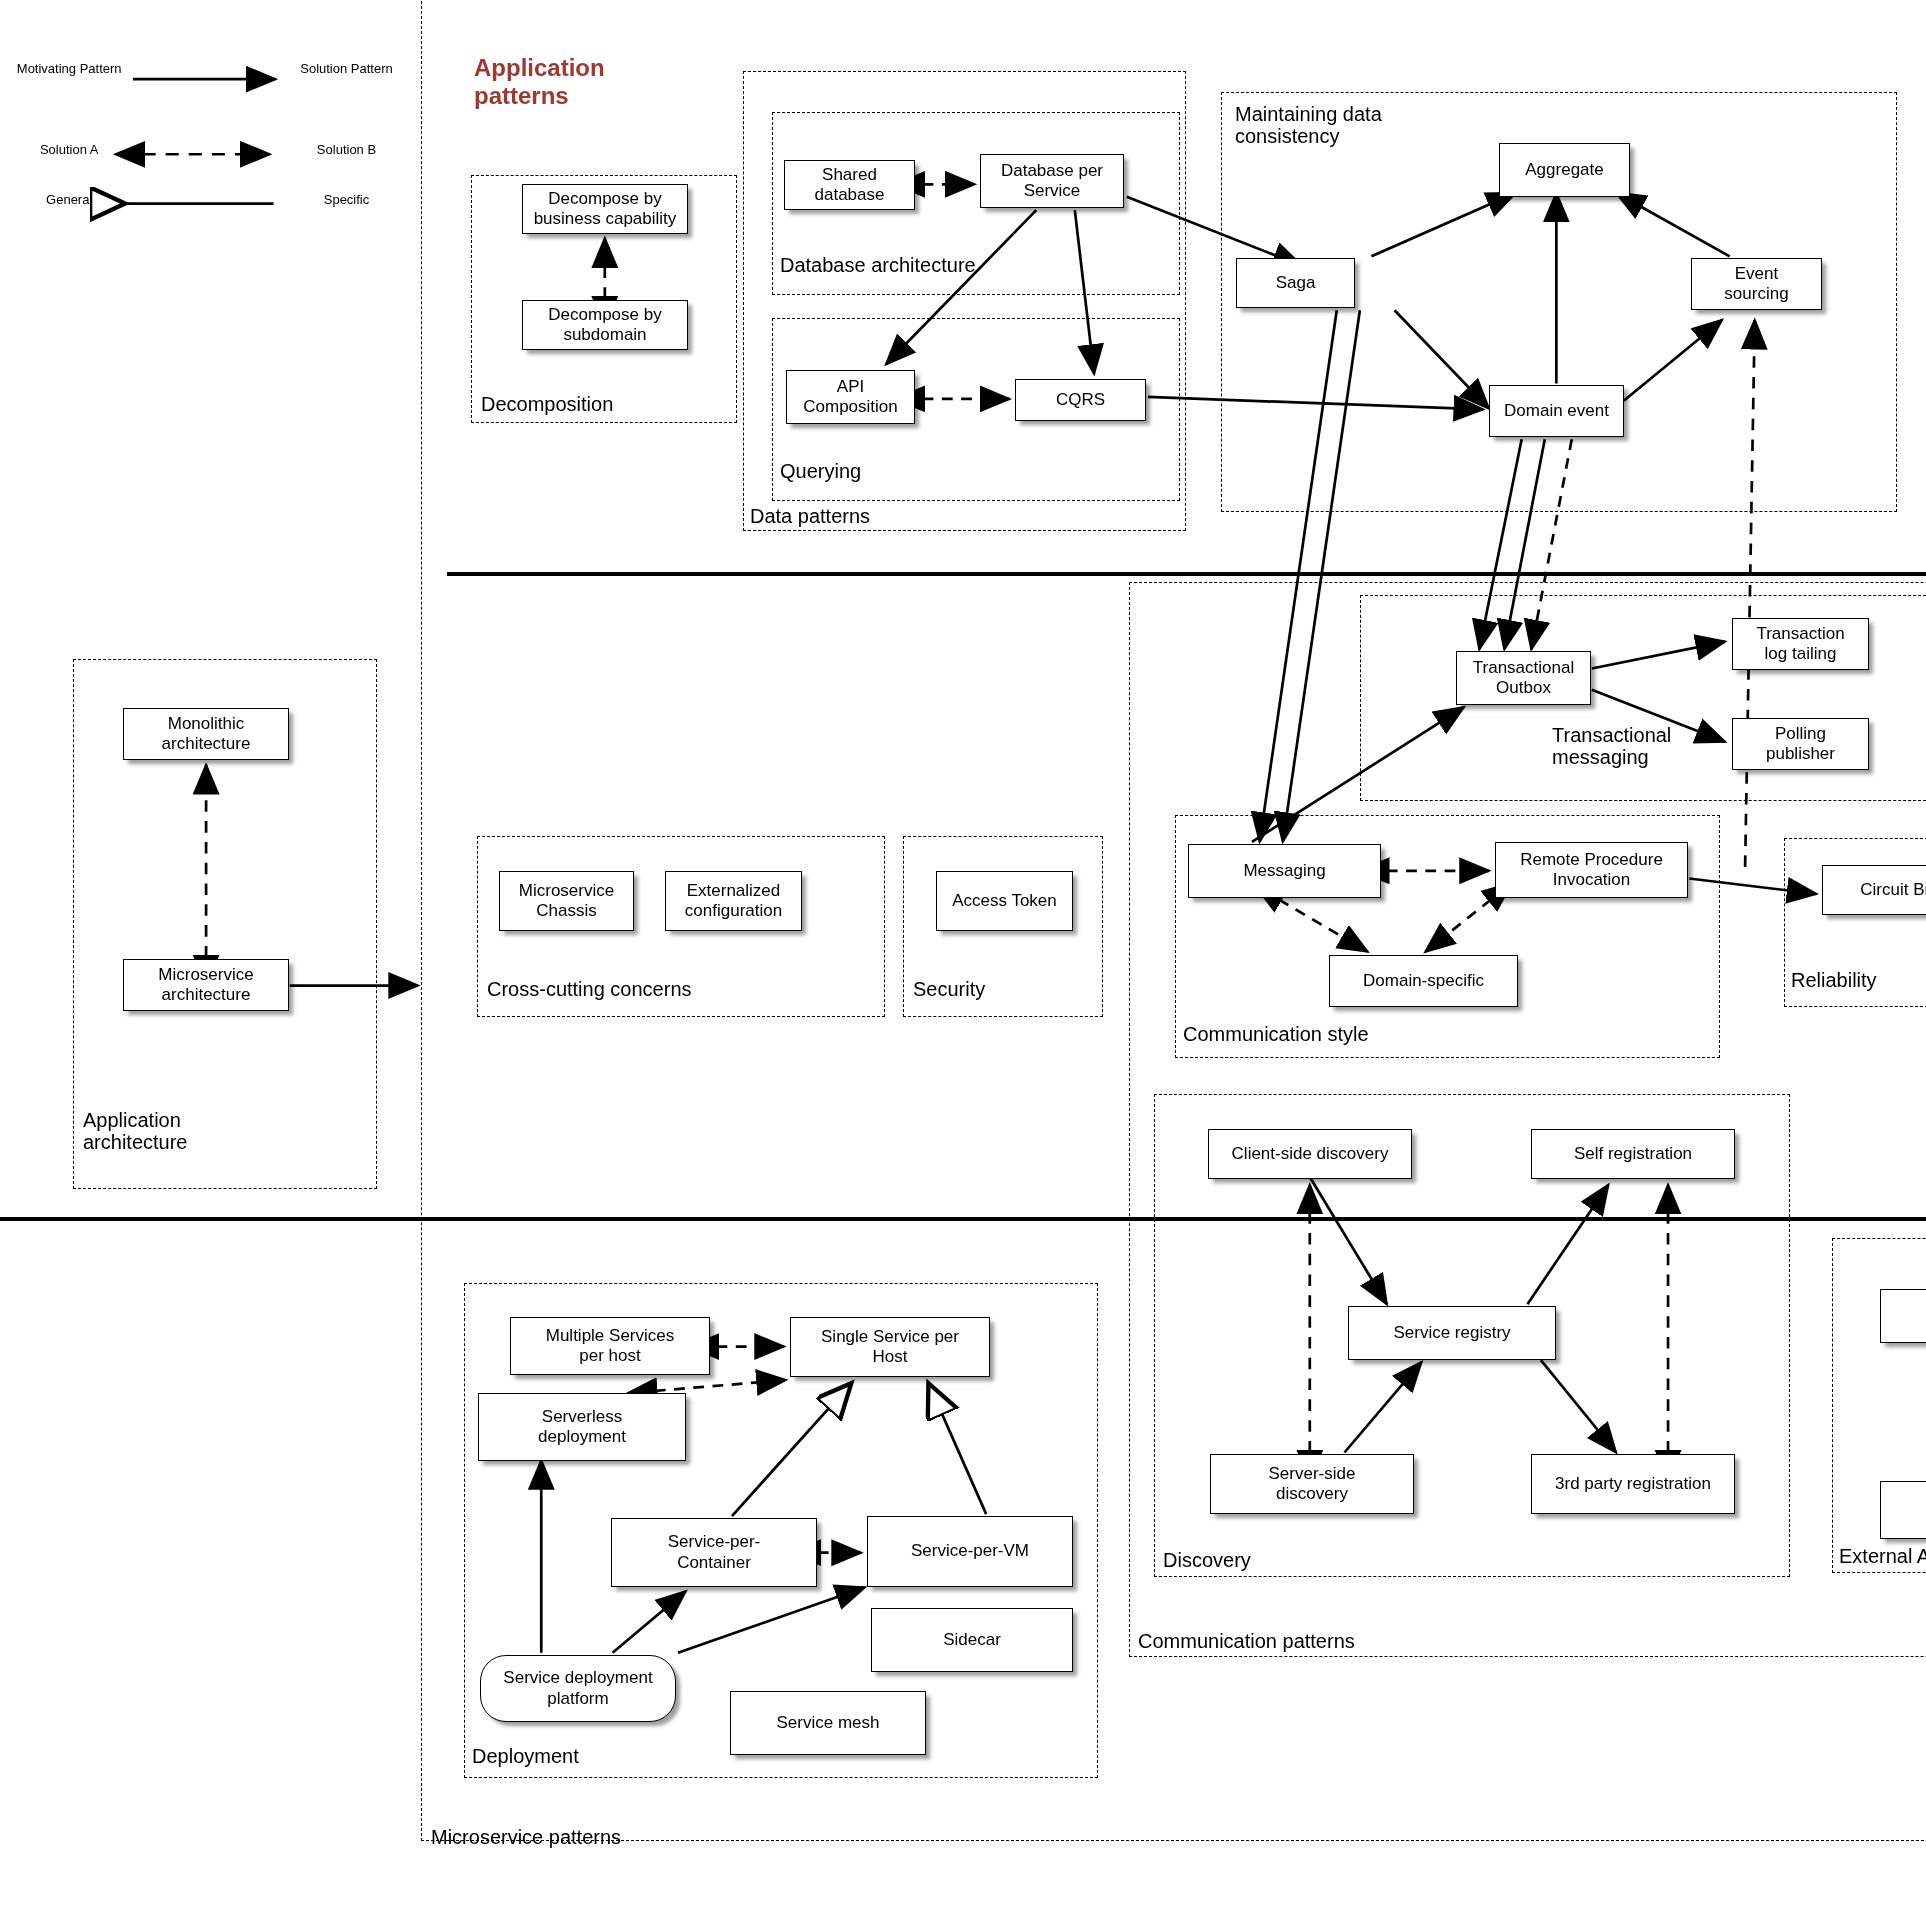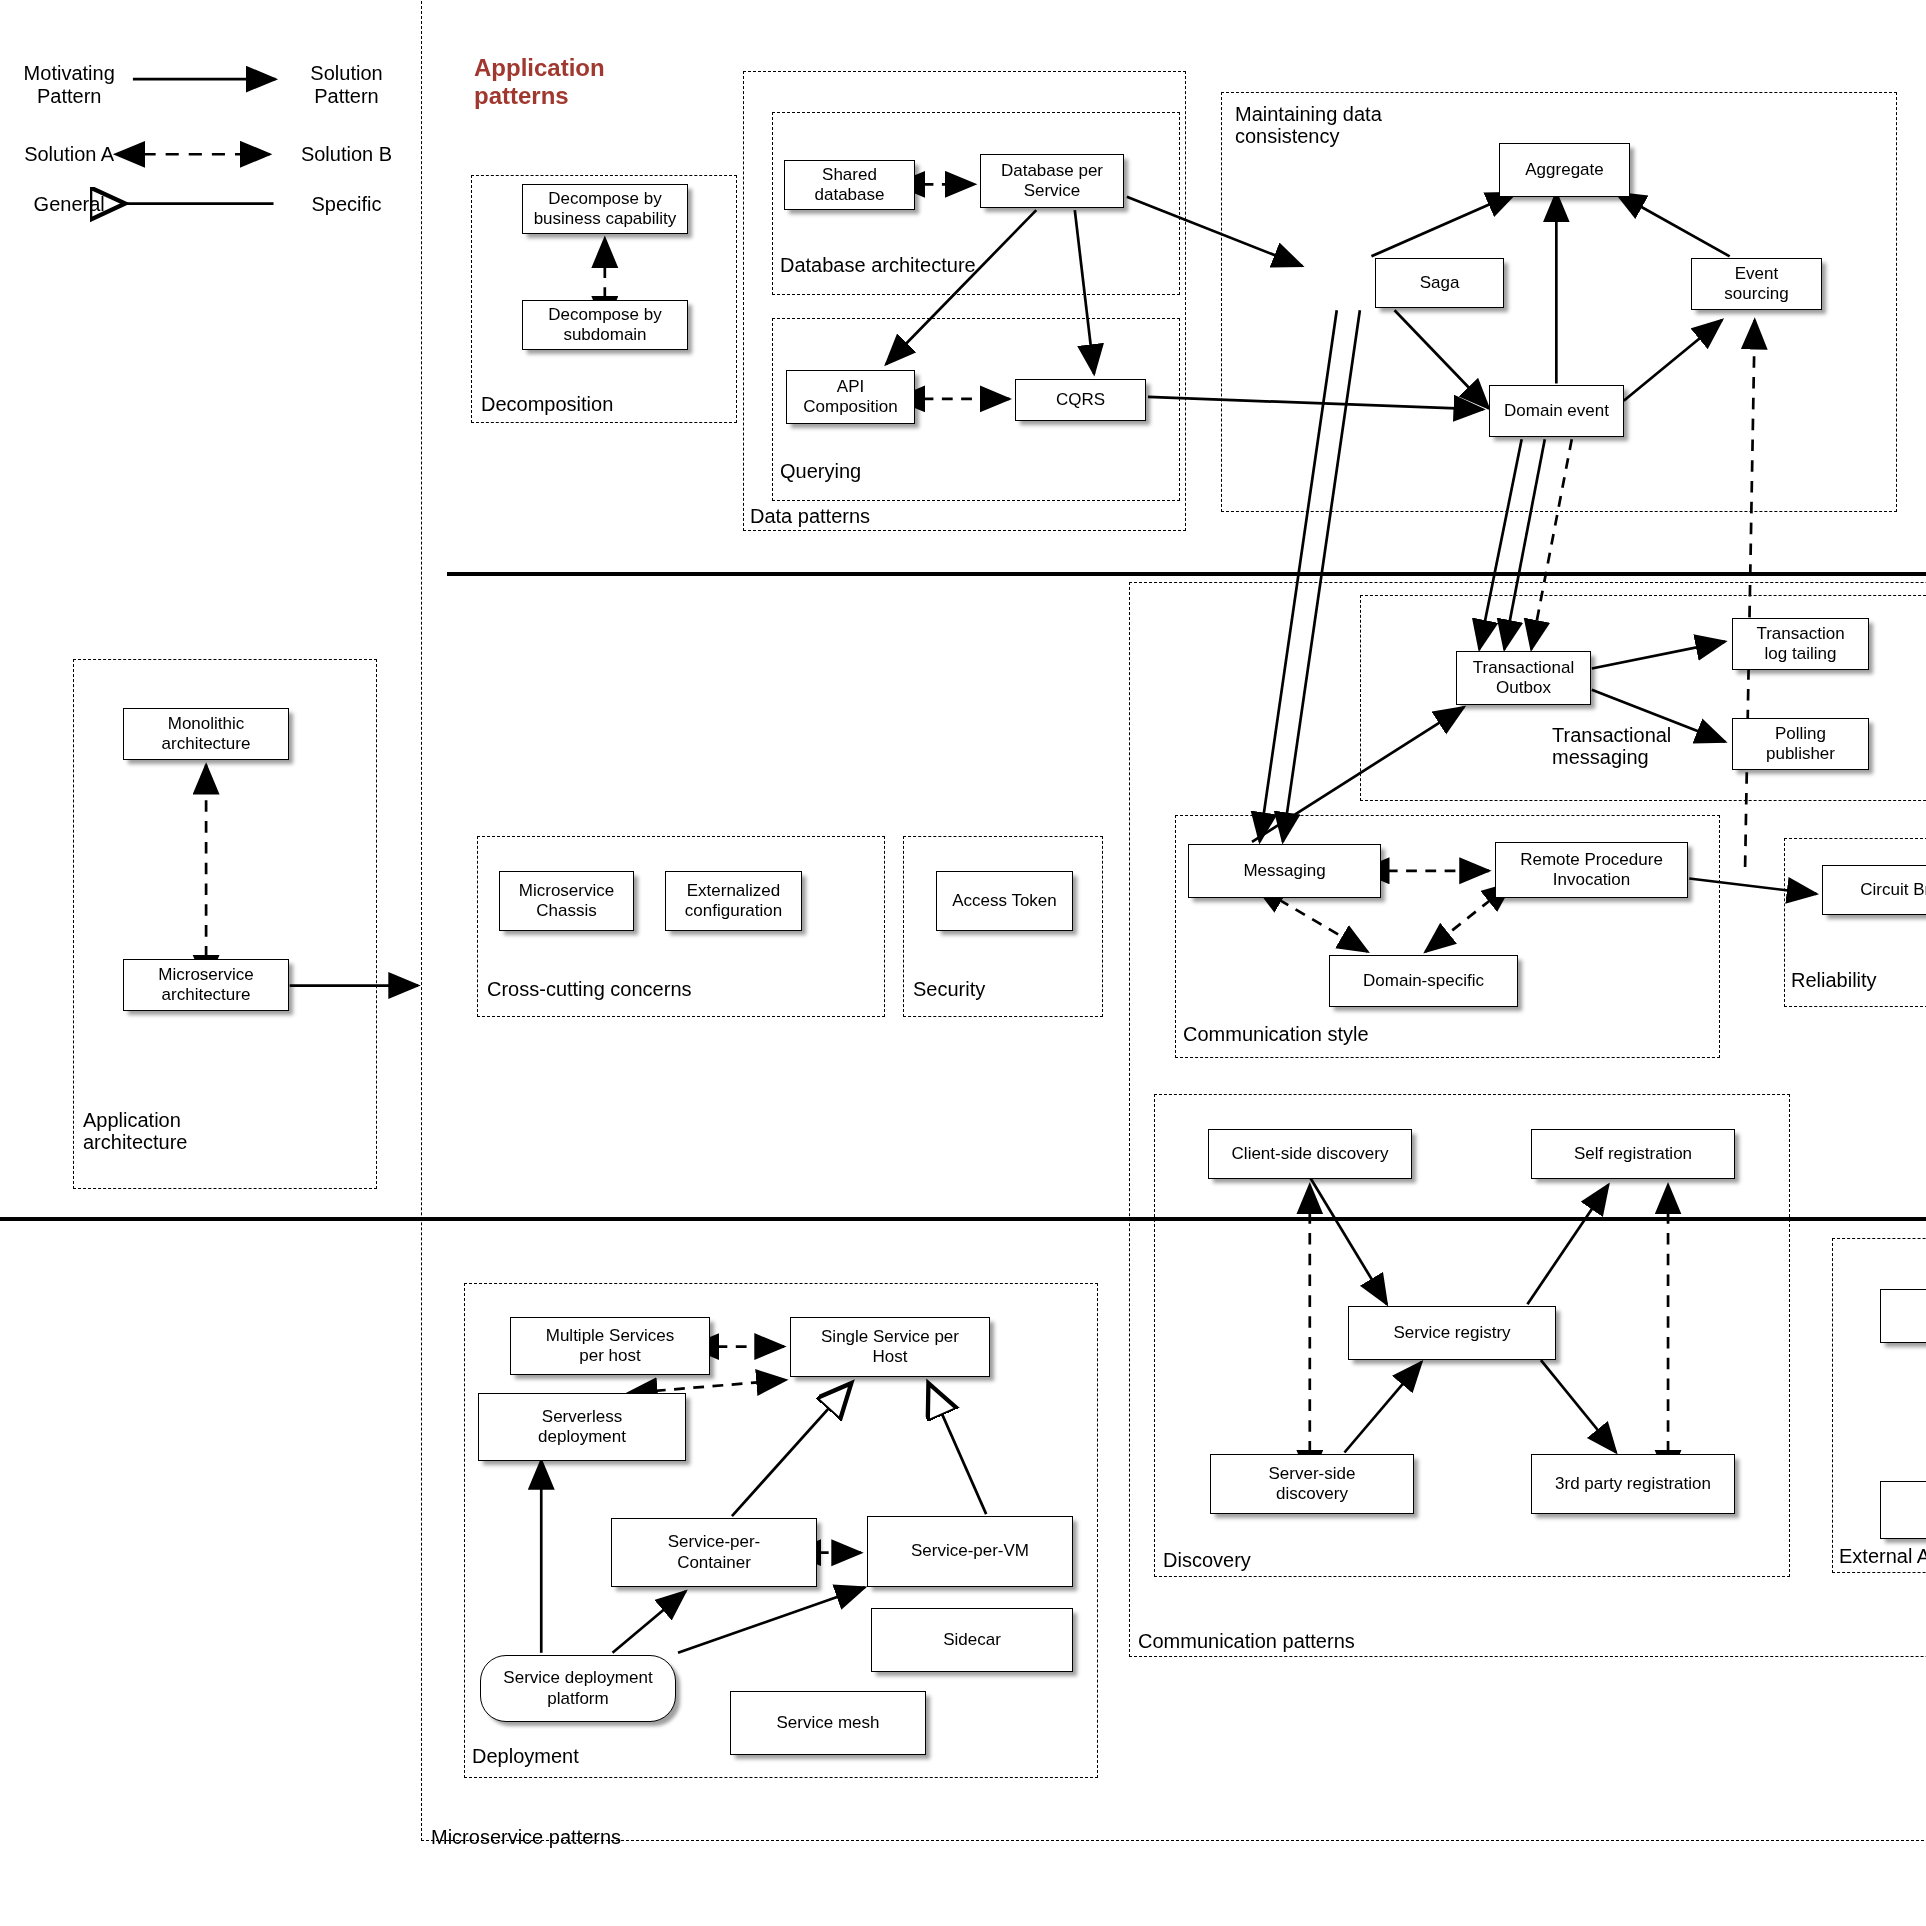--- a/index.html
+++ b/index.html
@@ -30,21 +30,21 @@
   }
   .glabel.two{white-space:normal;}
 
   .section-title{
     position:absolute;font-weight:bold;color:#A0382F;
     font-size:24px;line-height:1.18;z-index:35;white-space:pre-line;
   }
 
   .hrule{position:absolute;background:#000;height:3.5px;z-index:20;}
 
-  .legend-text{position:absolute;font-size:20px;color:#000;line-height:1.15;z-index:30;text-align:center;}
+  .legend-text{position:absolute;font-size:13px;color:#000;line-height:1.15;z-index:30;text-align:center;}
 
   svg.wires{position:absolute;left:0;top:0;width:2645px;height:1992px;z-index:25;pointer-events:none;}
 </style>
 </head>
 <body>
 
 <div id="root">
 
   <div class="legend-text" style="left:7.7px;top:62px;width:123px;">Motivating
 Pattern</div>
@@ -86,21 +86,21 @@
   <div class="grp" style="left:772px;top:318px;width:408px;height:183px;"></div>
   <div class="glabel" style="left:780px;top:460px;">Querying</div>
   <div class="pbox" style="left:786px;top:370px;width:129px;height:54px;white-space:pre-line;">API
 Composition</div>
   <div class="pbox" style="left:1015px;top:379px;width:131px;height:42px;">CQRS</div>
 
   <div class="grp" style="left:1221px;top:92px;width:676px;height:420px;"></div>
   <div class="glabel two" style="left:1235px;top:103px;width:239px;white-space:pre-line;">Maintaining data
 consistency</div>
   <div class="pbox" style="left:1499px;top:143px;width:131px;height:54px;">Aggregate</div>
-  <div class="pbox" style="left:1375px;top:258px;width:129px;height:50px;">Saga</div>
+  <div class="pbox" style="left:1236px;top:258px;width:119px;height:50px;">Saga</div>
   <div class="pbox" style="left:1691px;top:258px;width:131px;height:52px;white-space:pre-line;">Event
 sourcing</div>
   <div class="pbox" style="left:1489px;top:385px;width:135px;height:52px;">Domain event</div>
 
   <div class="grp" style="left:73px;top:659px;width:304px;height:530px;"></div>
   <div class="glabel two" style="left:83px;top:1109px;width:173px;white-space:pre-line;">Application
 architecture</div>
   <div class="pbox" style="left:123px;top:708px;width:166px;height:52px;white-space:pre-line;">Monolithic
 architecture</div>
   <div class="pbox" style="left:123px;top:959px;width:166px;height:52px;white-space:pre-line;">Microservice

